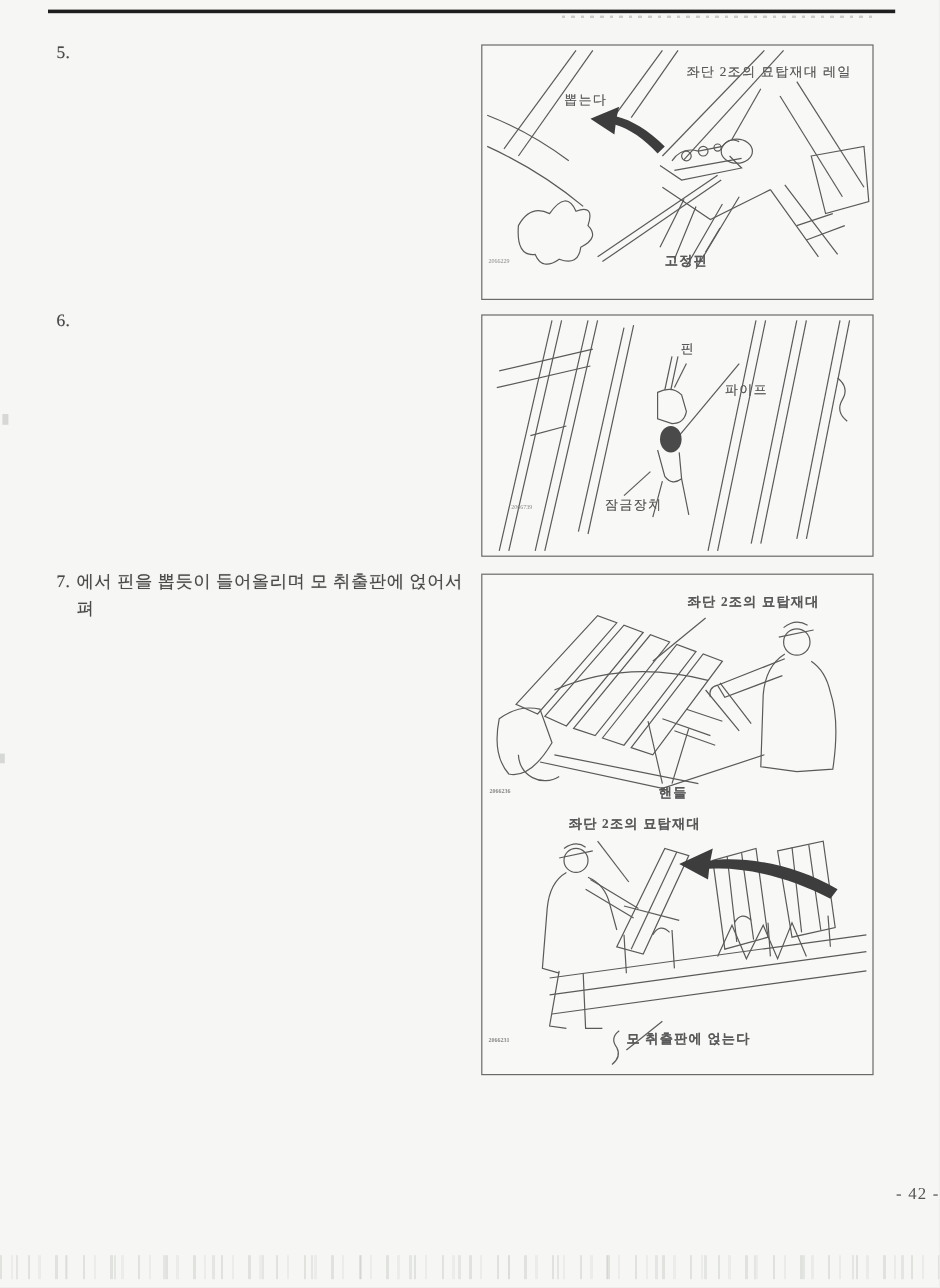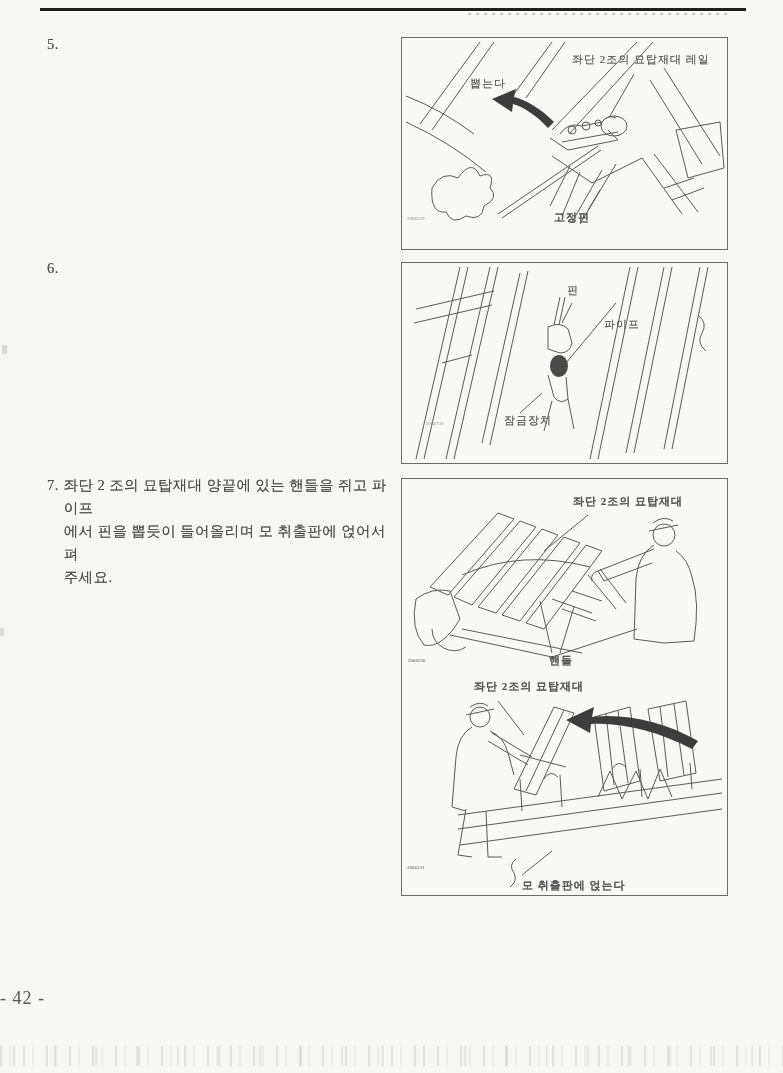--- a/index.html
+++ b/index.html
@@ -17,22 +17,22 @@
   .step { position:absolute; left:47px; width:352px; display:flex; gap:5px;
           font-size:14.5px; line-height:23px; letter-spacing:.4px;
           text-shadow:0 0 .6px rgba(90,90,90,.65); }
   .step-num { flex:0 0 auto; }
   .step-lines { flex:1; }
   .fig { position:absolute; left:401px; width:325px; border:1px solid #6a6a6a; background:#f8f8f6; }
   .fig svg { position:absolute; left:0; top:0; }
   .fig-label { position:absolute; font-size:11px; color:#585858; white-space:nowrap;
                letter-spacing:1px; text-shadow:0 0 .5px rgba(90,90,90,.6); }
   .fig-code { position:absolute; font-size:5px; color:#888; letter-spacing:0; }
-  .page-num { position:absolute; top:988px; left:0; width:783px; text-align:left;
-              font-size:18px; letter-spacing:1px; color:#555; }
+  .page-num { position:absolute; top:988px; left:0; width:783px; text-align:right;
+              font-size:14px; letter-spacing:1px; color:#555; }
   .noise-bottom {
     position:absolute; left:0; top:1046px; width:783px; height:20px; opacity:.55;
     background-image:
       repeating-linear-gradient(90deg, rgba(105,118,105,.28) 0 2px, transparent 2px 9px,
         rgba(105,118,105,.14) 9px 11px, transparent 11px 23px),
       repeating-linear-gradient(90deg, transparent 0 13px, rgba(95,108,100,.22) 13px 15px,
         transparent 15px 41px);
   }
   .noise-speck { position:absolute; background:#9aa09a; opacity:.35; }
 </style>
@@ -127,23 +127,21 @@
     </svg>
     <span class="fig-label" style="left:165px; top:20px;">핀</span>
     <span class="fig-label" style="left:202px; top:20px;margin-top:34px;">파이프</span>
     <span class="fig-label" style="left:102px; top:150px;">잠금장치</span>
     <span class="fig-code" style="left:24px; top:158px;">2066739</span>
   </div>
 
   <section class="step" style="top:474px;">
     <span class="step-num">7.</span>
     <div class="step-lines">
-      <div>좌단 2 조의 묘탑재대 양끝에 있는 핸들을 쥐고 파이프</div>
       <div>에서 핀을 뽑듯이 들어올리며 모 취출판에 얹어서 펴</div>
-      <div>주세요.</div>
     </div>
   </section>
 
   <div class="fig" style="top:478px; height:416px;font-weight:bold;">
     <svg width="325" height="416" viewBox="0 0 325 416">
       <g stroke="#5a5a5a" stroke-width="1" fill="none">
 
         <path d="M28,108 L96,34 L112,40 L46,116 Z"></path>
         <path d="M52,118 L118,42 L134,48 L70,126 Z"></path>
         <path d="M76,128 L140,50 L156,56 L94,134 Z"></path>
@@ -187,21 +185,21 @@
         <path d="M142,300 q6,-10 14,-2 M210,290 q6,-10 14,-2"></path>
         <path d="M96,222 L122,256"></path>
         <path d="M114,380 q-8,6 -2,14 q4,8 -4,14"></path>
         <path d="M120,396 L150,372"></path>
       </g>
       <path d="M296,262 C262,242 220,234 190,238 L192,228 L164,241 L188,254 L189,245 C218,243 256,252 290,270 Z" fill="#3d3d3d" stroke="none"></path>
     </svg>
     <span class="fig-label" style="left:171px; top:15px;">좌단 2조의 묘탑재대</span>
     <span class="fig-label" style="left:135px; top:174px;margin-left:12px;">핸들</span>
     <span class="fig-label" style="left:72px; top:200px;">좌단 2조의 묘탑재대</span>
-    <span class="fig-label" style="left:120px; top:399px;">모 취출판에 얹는다</span>
+    <span class="fig-label" style="left:120px; top:379px;">모 취출판에 얹는다</span>
     <span class="fig-code" style="left:6px; top:179px;">2066236</span>
     <span class="fig-code" style="left:5px; top:386px;">2066231</span>
   </div>
 
   <div class="page-num">- 42 -</div>
 
   <div class="noise-speck" style="left:2px; top:345px; width:5px; height:9px;"></div>
   <div class="noise-speck" style="left:0px; top:628px; width:4px; height:8px;"></div>
   <div class="noise-bottom"></div>
 

